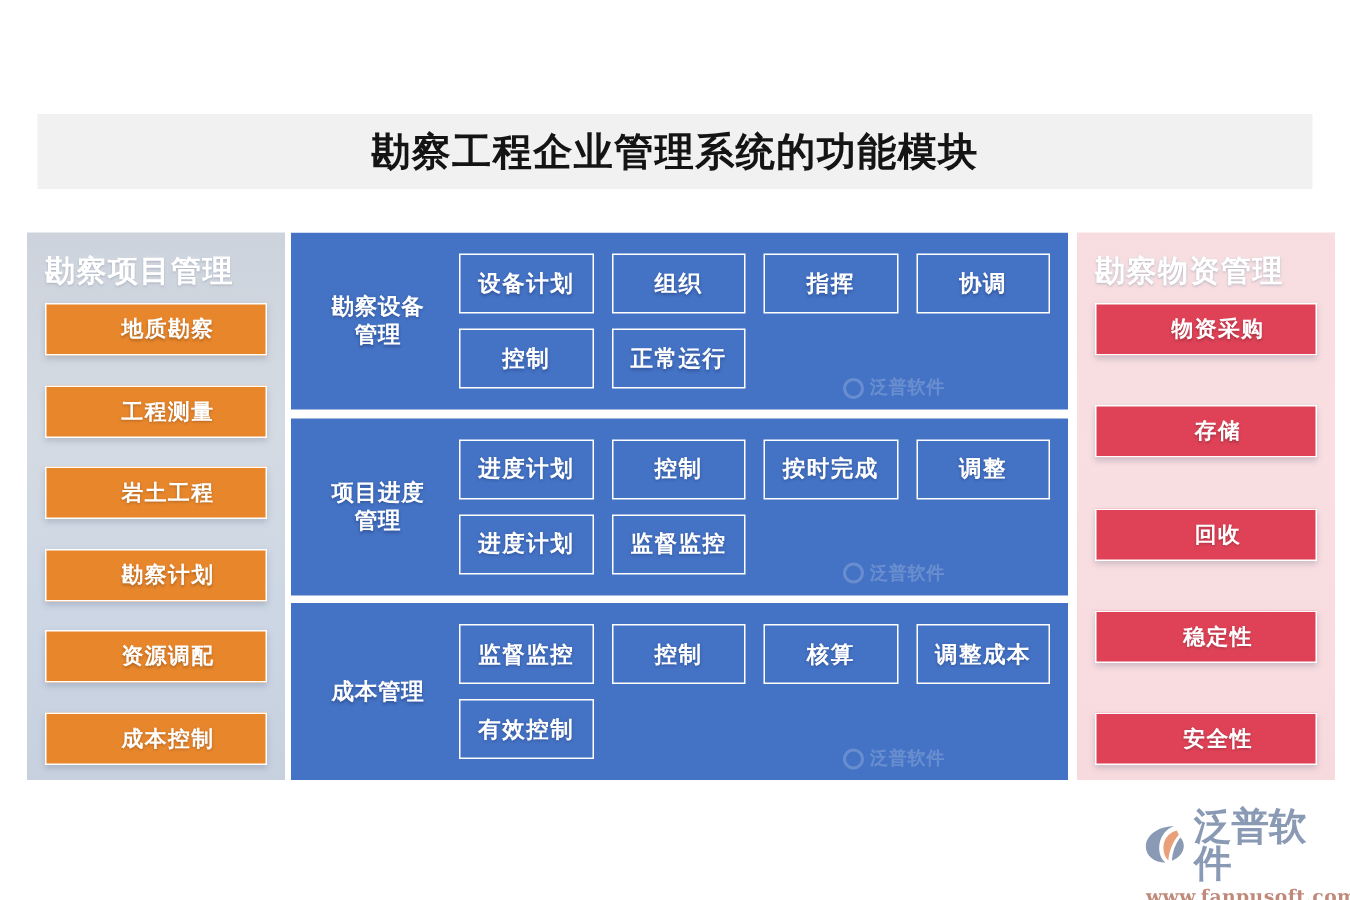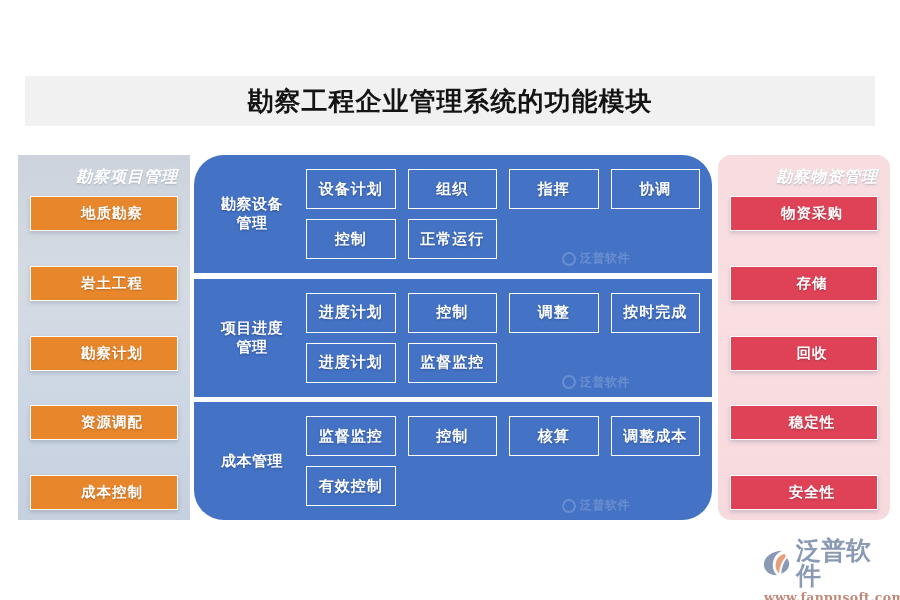--- a/index.html
+++ b/index.html
@@ -51,32 +51,30 @@
     flex-direction: column;
     align-items: stretch;
   }
   .side-left {
     left: 18px;
     background: linear-gradient(to bottom, #ccd3dc 0%, #d5dbe3 35%, #ccd6e4 70%, #c6d0de 100%);
   }
   .side-right {
     left: 718px;
     background: linear-gradient(to bottom, #f8dde0 0%, #f9dfe2 40%, #f7dade 100%);
-    border-radius: 13px;
   }
 
   .side-header {
-    text-align: right;
-    font-size: 16px;
+    text-align: left;
+    font-size: 20px;
     font-weight: bold;
     color: #ffffff;
     letter-spacing: 1px;
     padding: 6px 0 8px 0;
     text-shadow: 0 1px 2px rgba(120,130,150,0.55), 0 0 3px rgba(255,255,255,0.5);
-    font-style: italic;
   }
 
   .side-items {
     flex: 1;
     display: flex;
     flex-direction: column;
     justify-content: space-between;
   }
 
   .side-btn {
@@ -101,21 +99,20 @@
     position: absolute;
     left: 194px;
     top: 155px;
     width: 518px;
     height: 365px;
     display: flex;
     flex-direction: column;
     justify-content: space-between;
     background: transparent;
     overflow: hidden;
-    border-radius: 30px;
   }
 
   .blue-row {
     position: relative;
     background: #4472c4;
     height: 118px;
     display: flex;
     align-items: center;
     padding: 0 8px 0 4px;
   }
@@ -216,20 +213,21 @@
 <div class="canvas">
 
   <div class="title-bar">
     <div class="title-text">勘察工程企业管理系统的功能模块</div>
   </div>
 
   <div class="side-panel side-left">
     <div class="side-header">勘察项目管理</div>
     <div class="side-items">
       <div class="side-btn orange">地质勘察</div>
+      <div class="side-btn orange">工程测量</div>
       <div class="side-btn orange">岩土工程</div>
       <div class="side-btn orange">勘察计划</div>
       <div class="side-btn orange">资源调配</div>
       <div class="side-btn orange">成本控制</div>
     </div>
   </div>
 
   <div class="center-panel">
 
     <div class="blue-row">
@@ -254,22 +252,22 @@
     </div>
 
     <div class="blue-row">
       <div class="row-label">
         <div>项目进度</div>
         <div>管理</div>
       </div>
       <div class="row-grid">
         <div class="cell">进度计划</div>
         <div class="cell">控制</div>
+        <div class="cell">按时完成</div>
         <div class="cell">调整</div>
-        <div class="cell">按时完成</div>
         <div class="cell">进度计划</div>
         <div class="cell">监督监控</div>
       </div>
       <div class="row-watermark">
         <svg class="wm-mark" viewBox="0 0 32 32">
           <path d="M16 2 A14 14 0 1 0 16 30 A14 14 0 1 0 16 2 Z M16 6 A10 10 0 1 1 16 26 A10 10 0 1 1 16 6 Z" fill="#ffffff"></path>
         </svg>
         <span class="wm-text">泛普软件</span>
       </div>
     </div>

